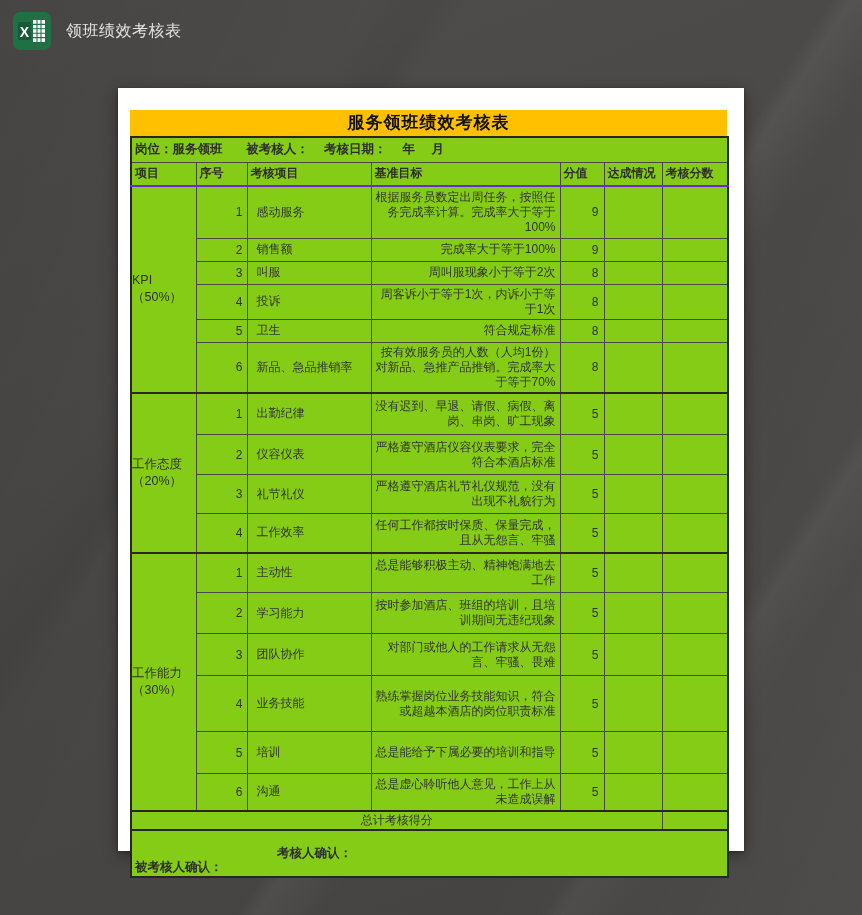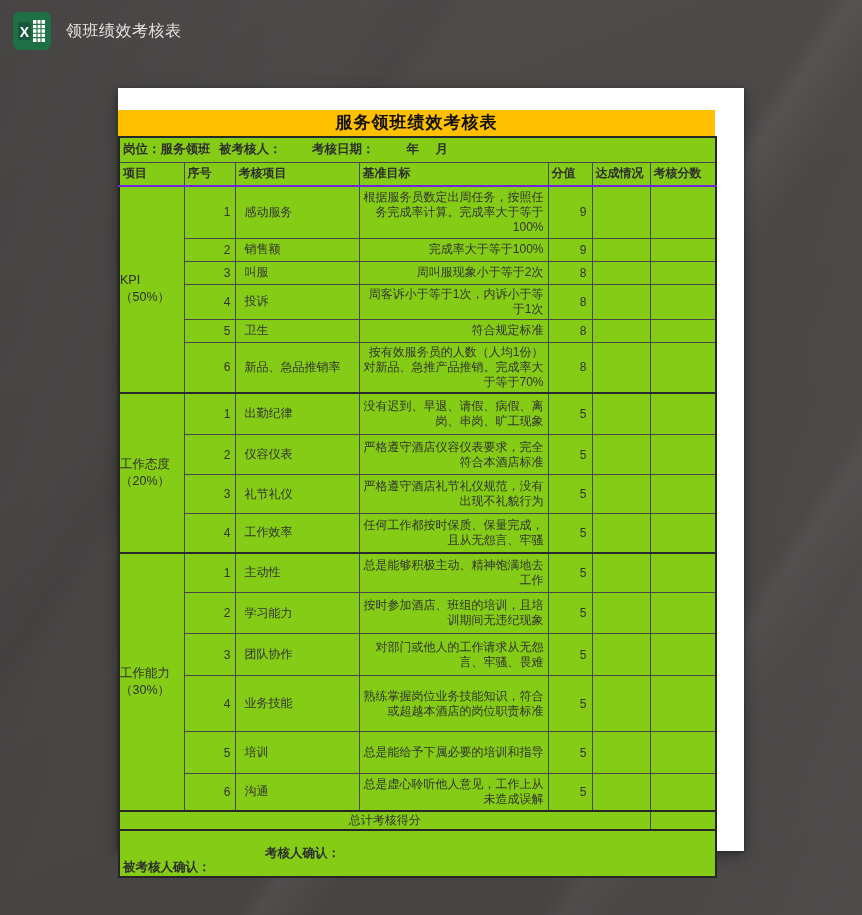--- a/index.html
+++ b/index.html
@@ -24,40 +24,40 @@
   .titlebar { position:absolute; left:13px; top:12px; display:flex; align-items:center; gap:15px; z-index:3; }
   .excel-icon { width:38px; height:38px; display:block; }
   .win-title { color:#e4e2e0; font-size:16px; letter-spacing:0.5px; }
 
   
   .sheet {
     position:absolute; left:118px; top:88px; width:626px; height:763px;
     background:#ffffff; z-index:2;
     box-shadow: 0 4px 14px rgba(0,0,0,0.38), 0 1px 3px rgba(0,0,0,0.3);
   }
-  .content { position:absolute; left:0; top:22px; width:597px; }
+  .content { position:absolute; left:12px; top:22px; width:597px; }
 
   .title-band {
     height:26px; line-height:26px; text-align:center;
     font-size:17px; font-weight:bold; color:#111; letter-spacing:1px;
     background:#ffc000;
   }
 
   table.grid {
     width:597px; border-collapse:collapse; table-layout:fixed;
     background:#84cc16; border:2px solid #262626;
     font-size:12px; color:#333;
   }
   .grid td, .grid th { border:1px solid #484848; vertical-align:middle; overflow:hidden; }
 
   tr.info-tr td { height:25px; }
   .inforow { display:flex; align-items:center; font-weight:bold; font-size:12.5px; color:#2e2e2e; padding-left:3px; }
   .inf-pos { width:96px; }
-  .inf-ass { width:93px; }
-  .inf-dateval { margin-left:32px; letter-spacing:2px; }
+  .inf-ass { width:93px;text-align:center; }
+  .inf-dateval { margin-left:16px; letter-spacing:2px; }
 
   .grid th {
     height:24px; text-align:left; font-weight:bold; font-size:12px;
     padding:2px 3px; border-bottom:2px solid #6d28d9; color:#2e2e2e;
   }
 
   td.group { font-size:12.5px; color:#2e2e2e; line-height:17px; }
   td.no    { text-align:right; padding-right:4px; }
   td.item  { text-align:left;  padding-left:9px; }
   td.target{ text-align:right;  padding:2px 4px; line-height:15px; font-size:12px; }

